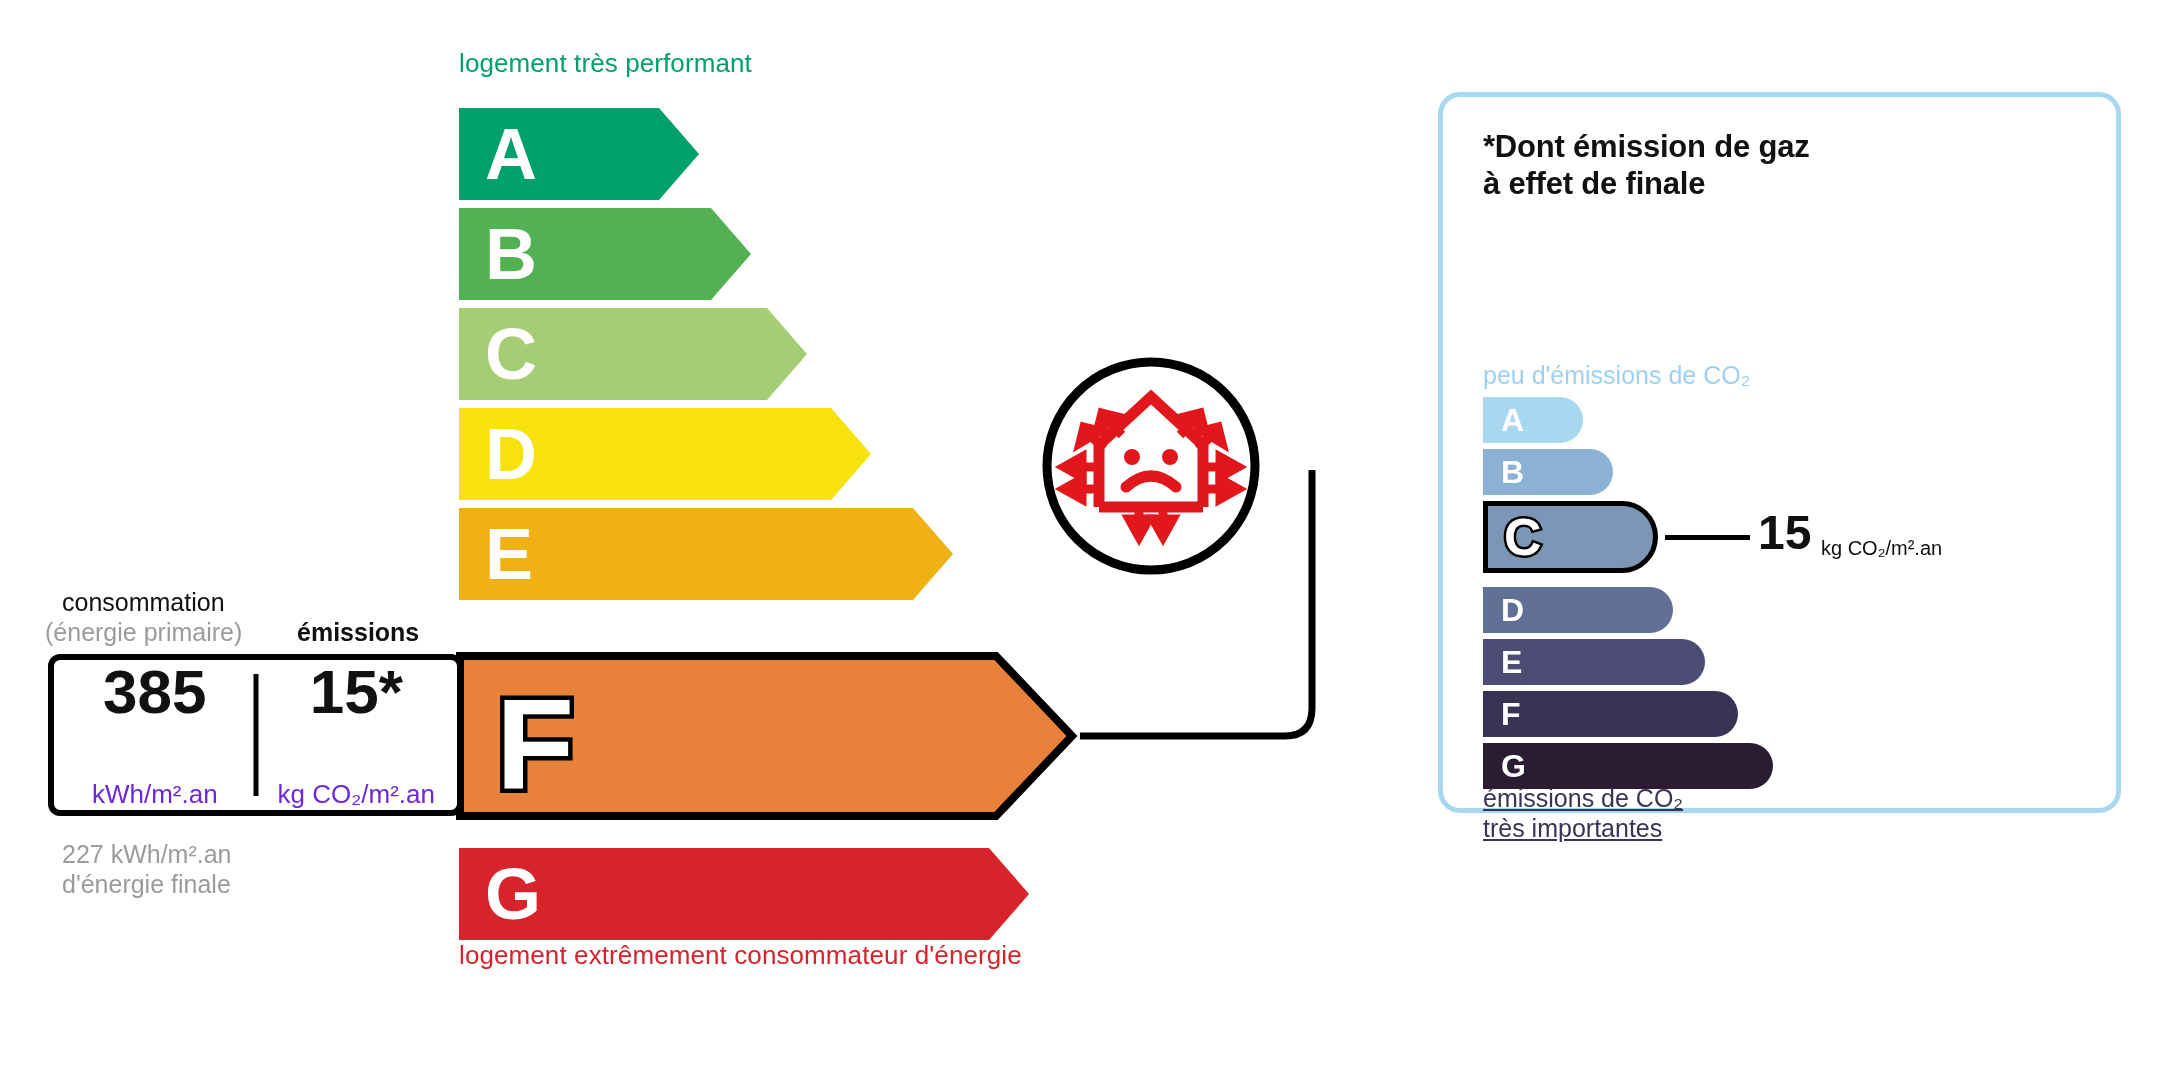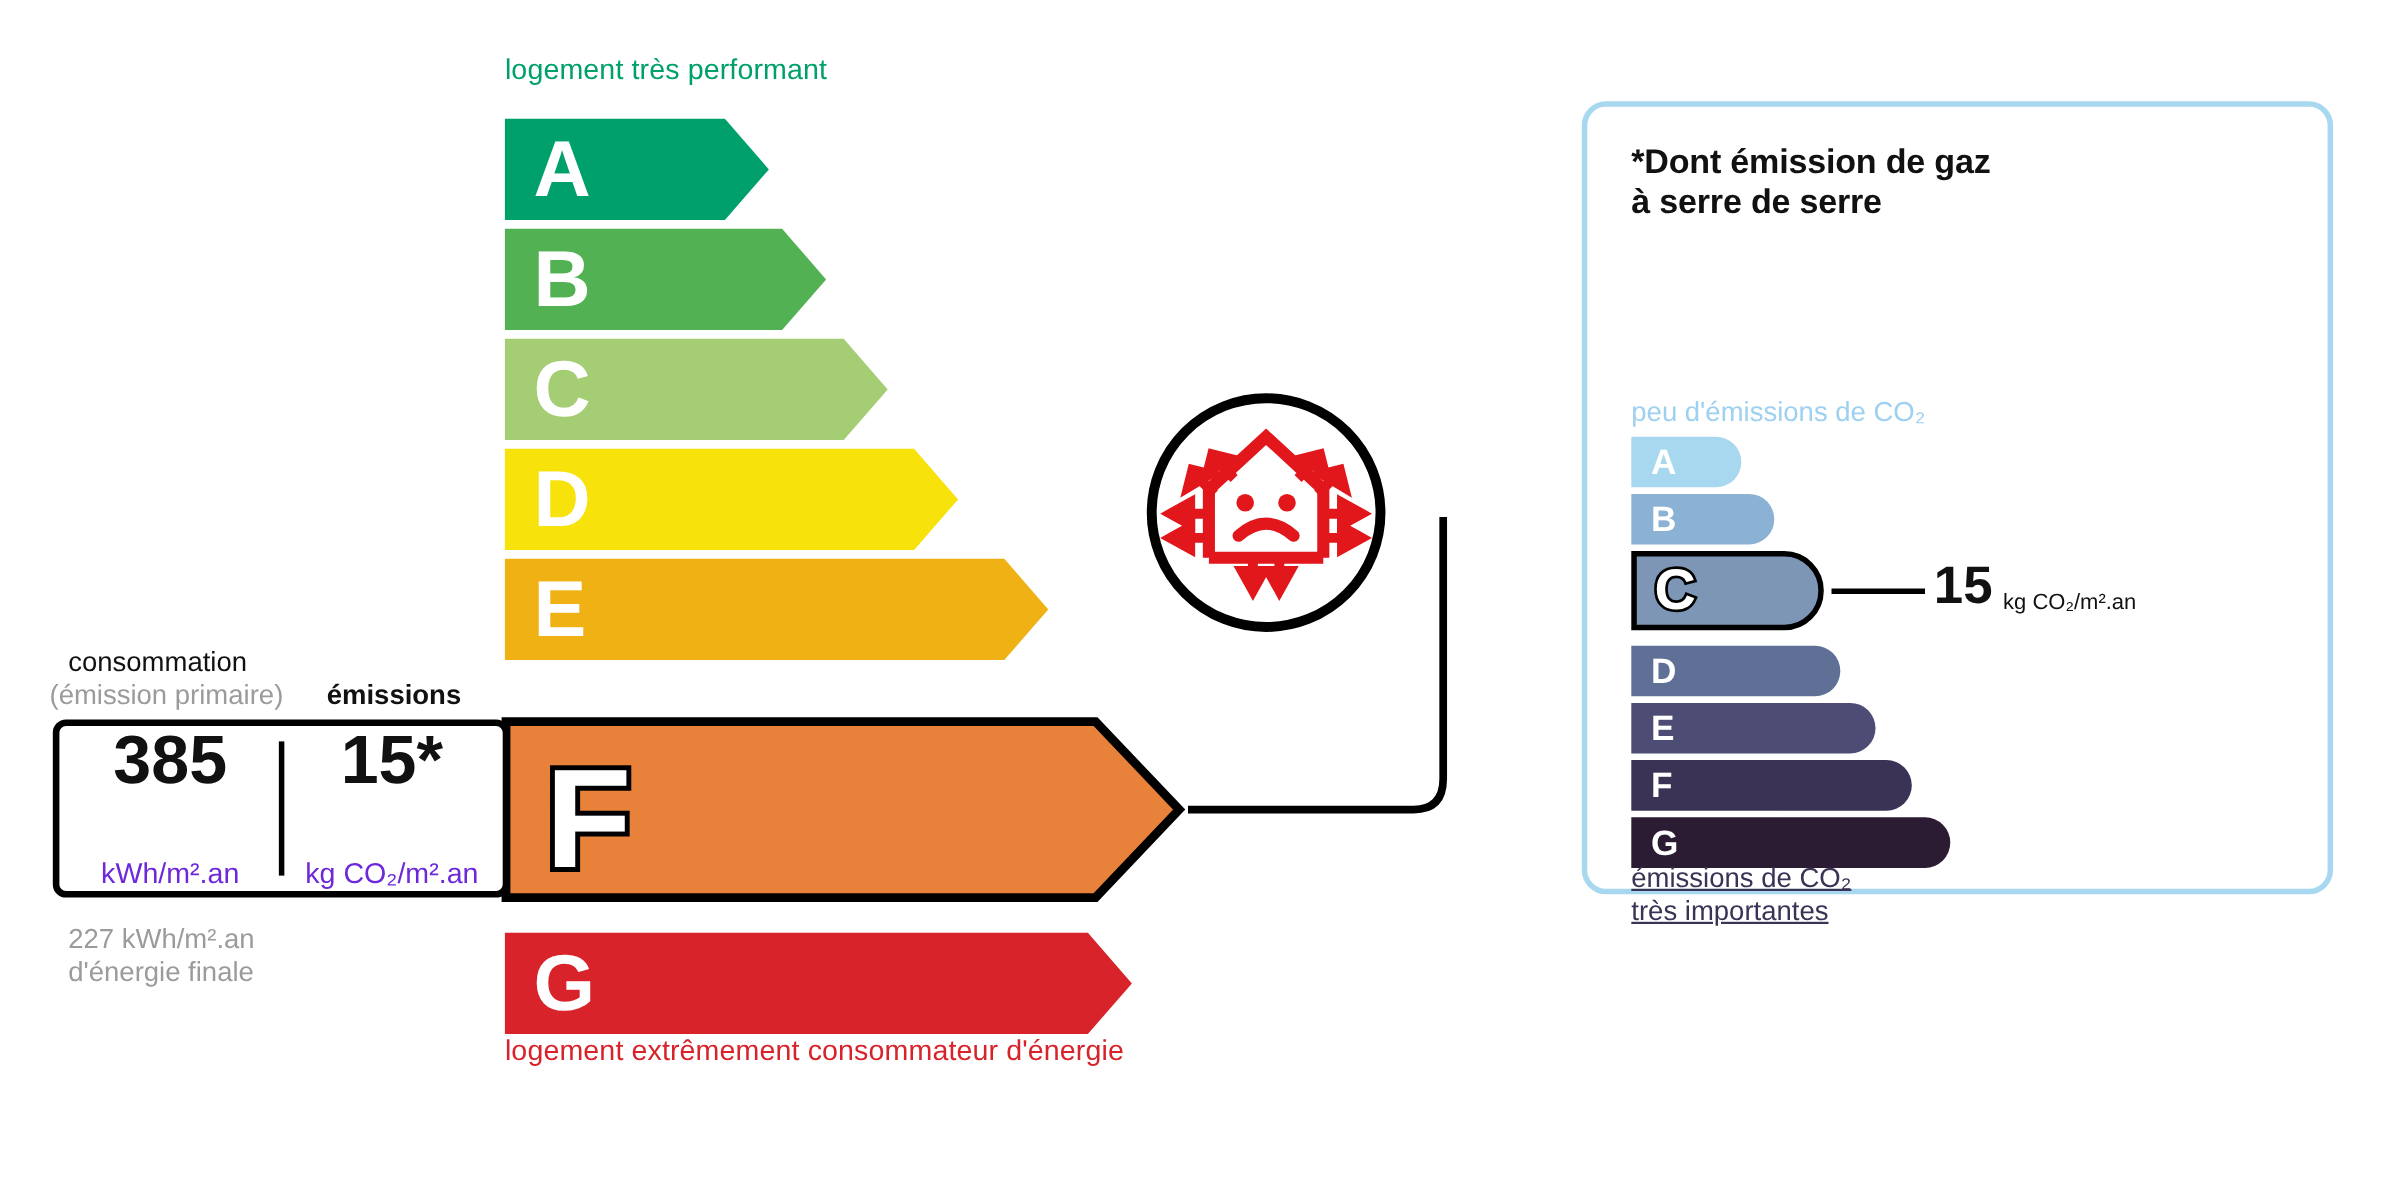--- a/index.html
+++ b/index.html
@@ -112,21 +112,21 @@
     <div class="band" style="left:459px;top:848px;">
       <svg width="570" height="92" viewBox="0 0 570 92">
           <polygon points="0,0 530,0 570,46 530,92 0,92" fill="#d8232a"></polygon>
         </svg>
       <div class="band-letter" style="left:26px;top:10px;">G</div>
     </div>
 
     <div class="cap-bottom">logement extrêmement consommateur d'énergie</div>
 
     <div class="lbl-conso">consommation</div>
-    <div class="lbl-conso-sub">(émission primaire)</div>
+    <div class="lbl-conso-sub">(énergie primaire)</div>
     <div class="lbl-emis">émissions</div>
 
     <div id="value-box">
       <div class="vb-cell">
         <div class="vb-num">385</div>
         <div class="vb-unit">kWh/m².an</div>
       </div>
       <div class="vb-sep"></div>
       <div class="vb-cell">
         <div class="vb-num">15*</div>
@@ -180,21 +180,21 @@
           <polygon points="97,180 87,162 107,162"></polygon>
         <path d="M121,150 L121,170"></path>
           <polygon points="121,180 111,162 131,162"></polygon>
       </g>
     </svg>
   </div>
 
   <div id="co2-panel">
     <div class="co2-title">
       <span>*Dont émission de gaz</span><br>
-      <span>à serre de serre</span>
+      <span>à effet de finale</span>
     </div>
 
     <div class="co2-top-cap">peu d'émissions de CO₂</div>
 
     <div class="co2-row" style="left:40px;top:300px;width:100px;background:#a8d8f0;">
       <span class="co2-letter">A</span>
     </div>
     <div class="co2-row" style="left:40px;top:352px;width:130px;background:#8bb2d4;">
       <span class="co2-letter">B</span>
     </div>

